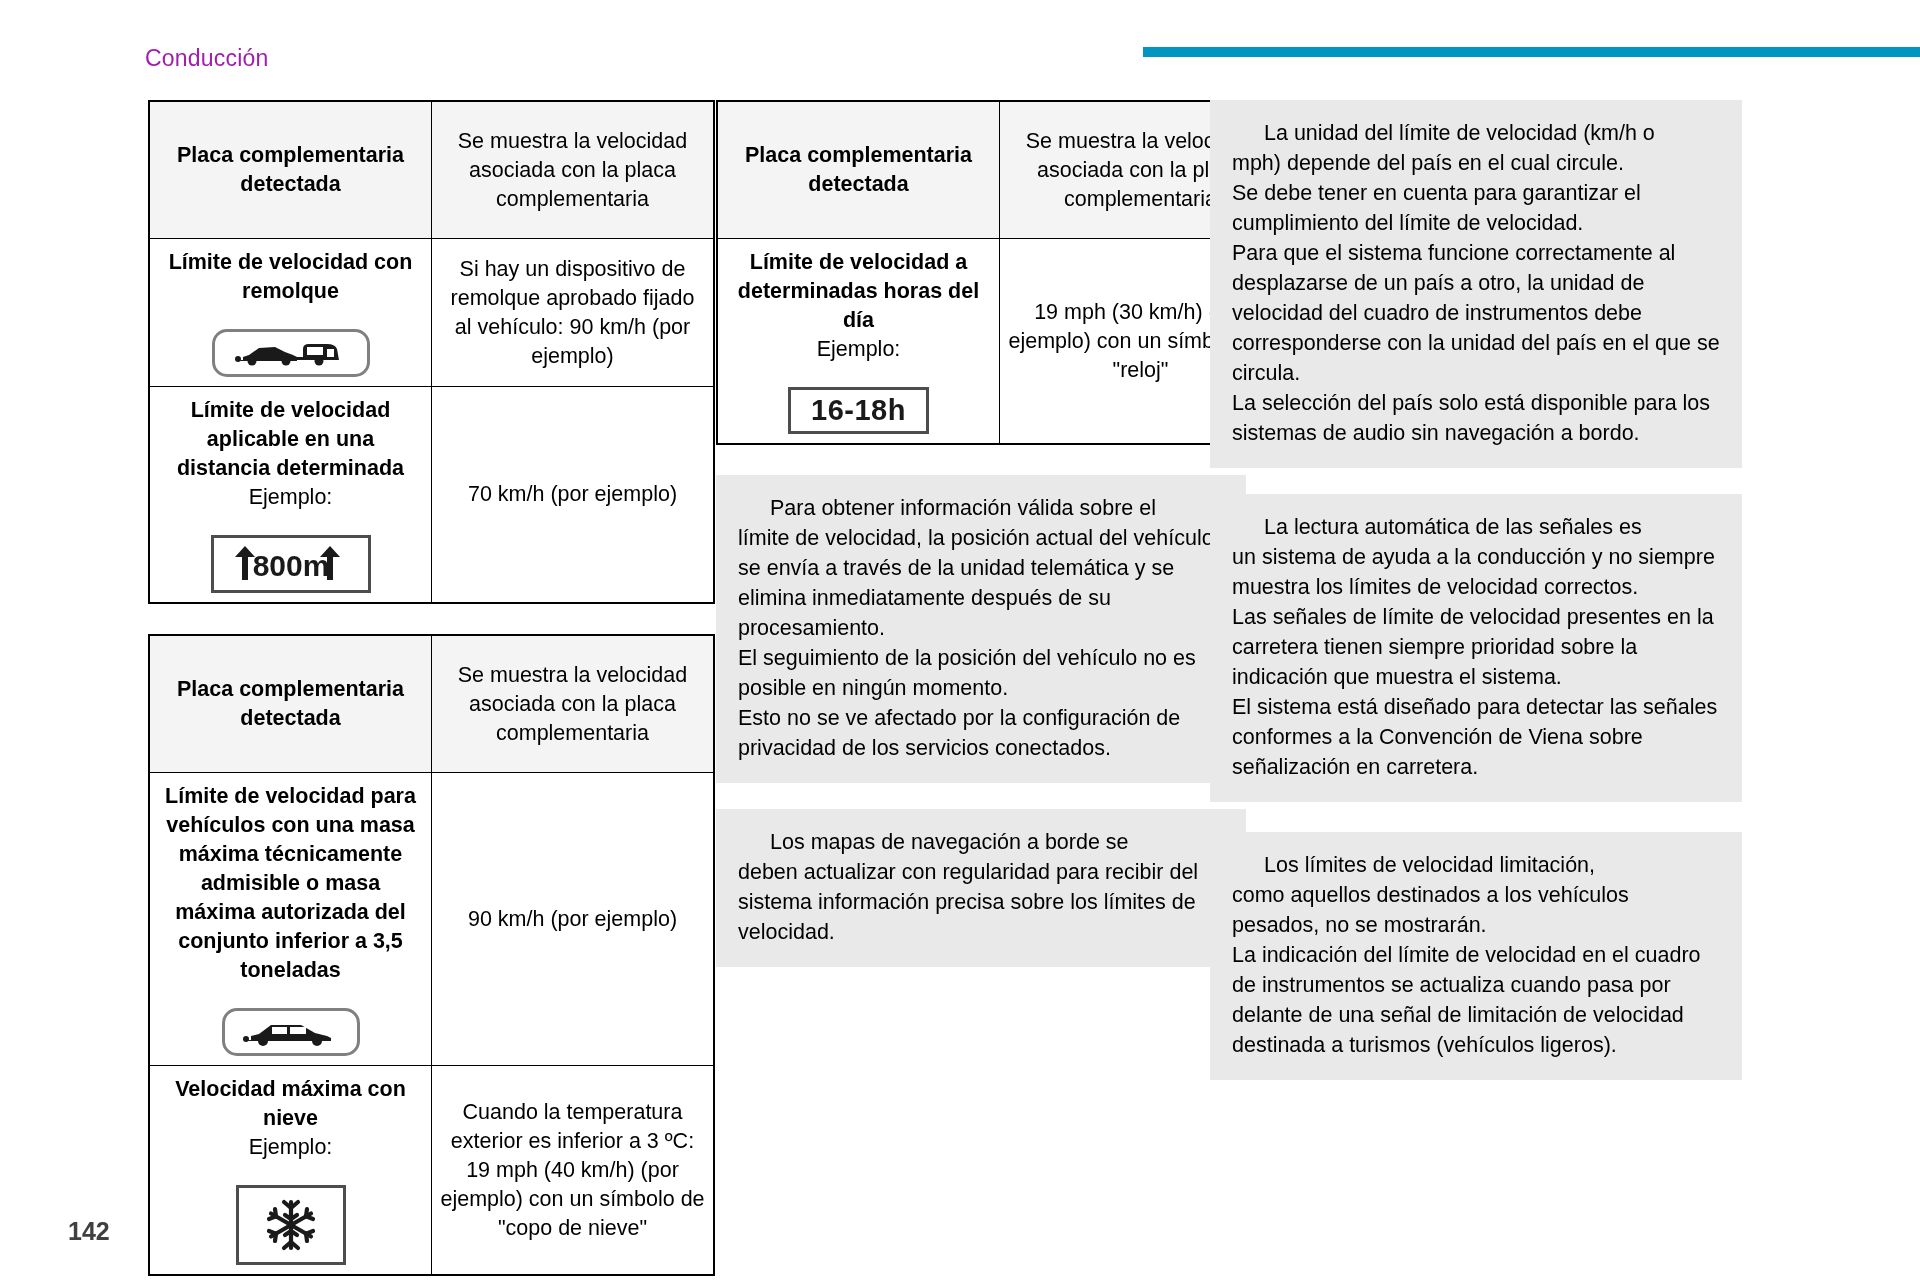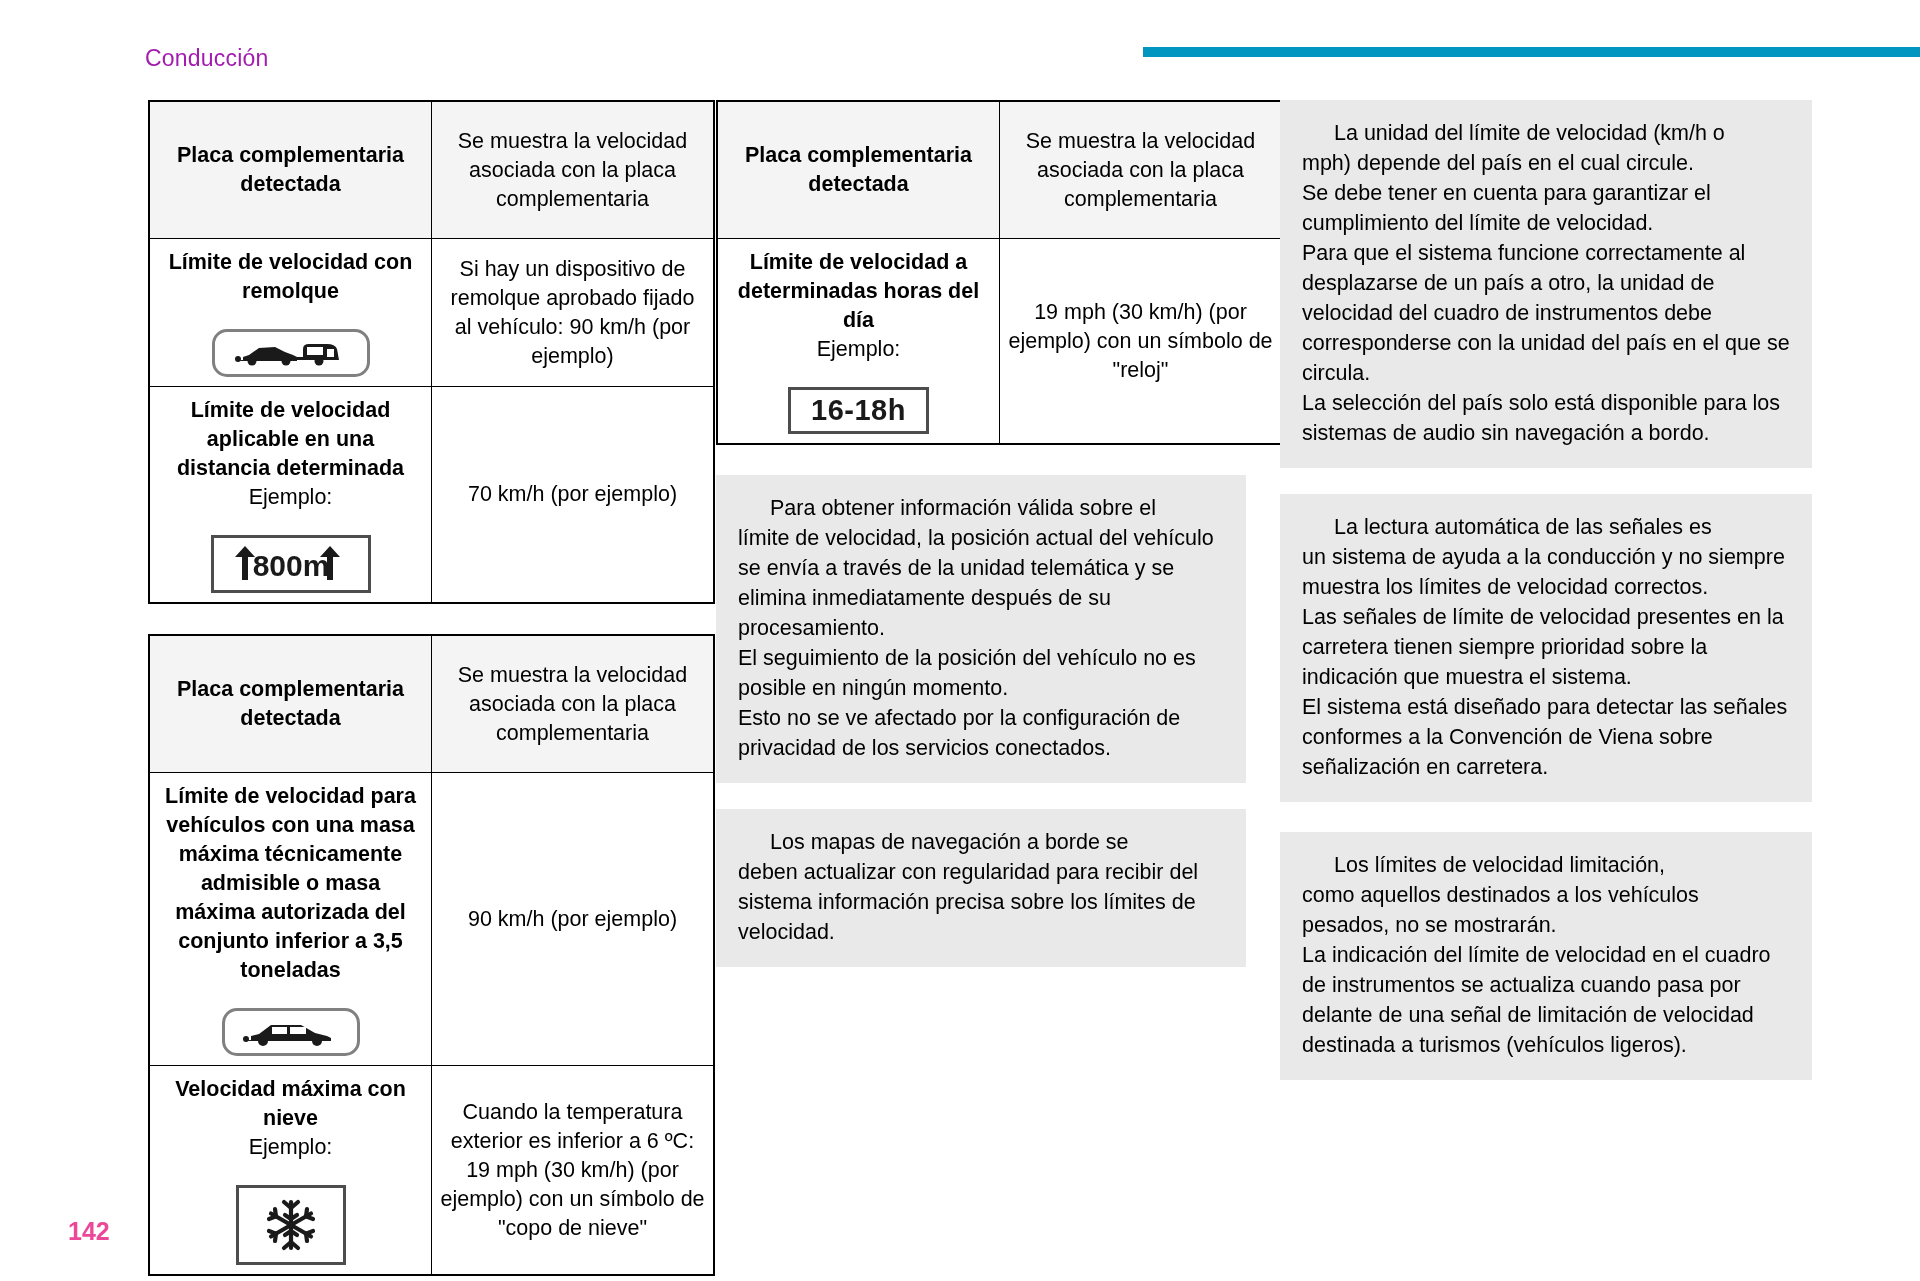--- a/index.html
+++ b/index.html
@@ -32,31 +32,31 @@
     font-size: 23px;
     color: #a21caf;
     letter-spacing: 0.2px;
   }
   .page-number {
     position: absolute;
     left: 68px;
     top: 1217px;
     font-size: 25px;
     font-weight: bold;
-    color: #ec4899;
+    color: #404040;
   }
 
   
   .col {
     position: absolute;
     top: 100px;
   }
   .col-1 { left: 148px; width: 530px; }
   .col-2 { left: 716px; width: 530px; }
-  .col-3 { left: 1280px; width: 532px; }
+  .col-3 { left: 1210px; width: 532px; }
 
   
   table.spec {
     border-collapse: collapse;
     width: 530px;
     table-layout: fixed;
     margin-bottom: 30px;
     border: 2.5px solid #000;
   }
   table.spec td, table.spec th {
@@ -296,21 +296,21 @@
                 <line x1="41" y1="35.6" x2="48" y2="33"></line>
                 <line x1="11" y1="35.6" x2="4" y2="33"></line>
                 <line x1="11" y1="35.6" x2="10" y2="43"></line>
                 <line x1="41" y1="18.4" x2="48" y2="21"></line>
                 <line x1="41" y1="18.4" x2="42" y2="11"></line>
               </g>
             </svg>
           </span>
         </div>
       </td>
-      <td class="value">Cuando la temperatura exterior es inferior a 6 ºC: 19 mph (30 km/h) (por ejemplo) con un símbolo de "copo de nieve"</td>
+      <td class="value">Cuando la temperatura exterior es inferior a 3 ºC: 19 mph (40 km/h) (por ejemplo) con un símbolo de "copo de nieve"</td>
     </tr>
   </tbody>
     </table>
 </div>
 
 <div class="col col-2">
 
   <table class="spec">
     <tbody>
         <tr>

